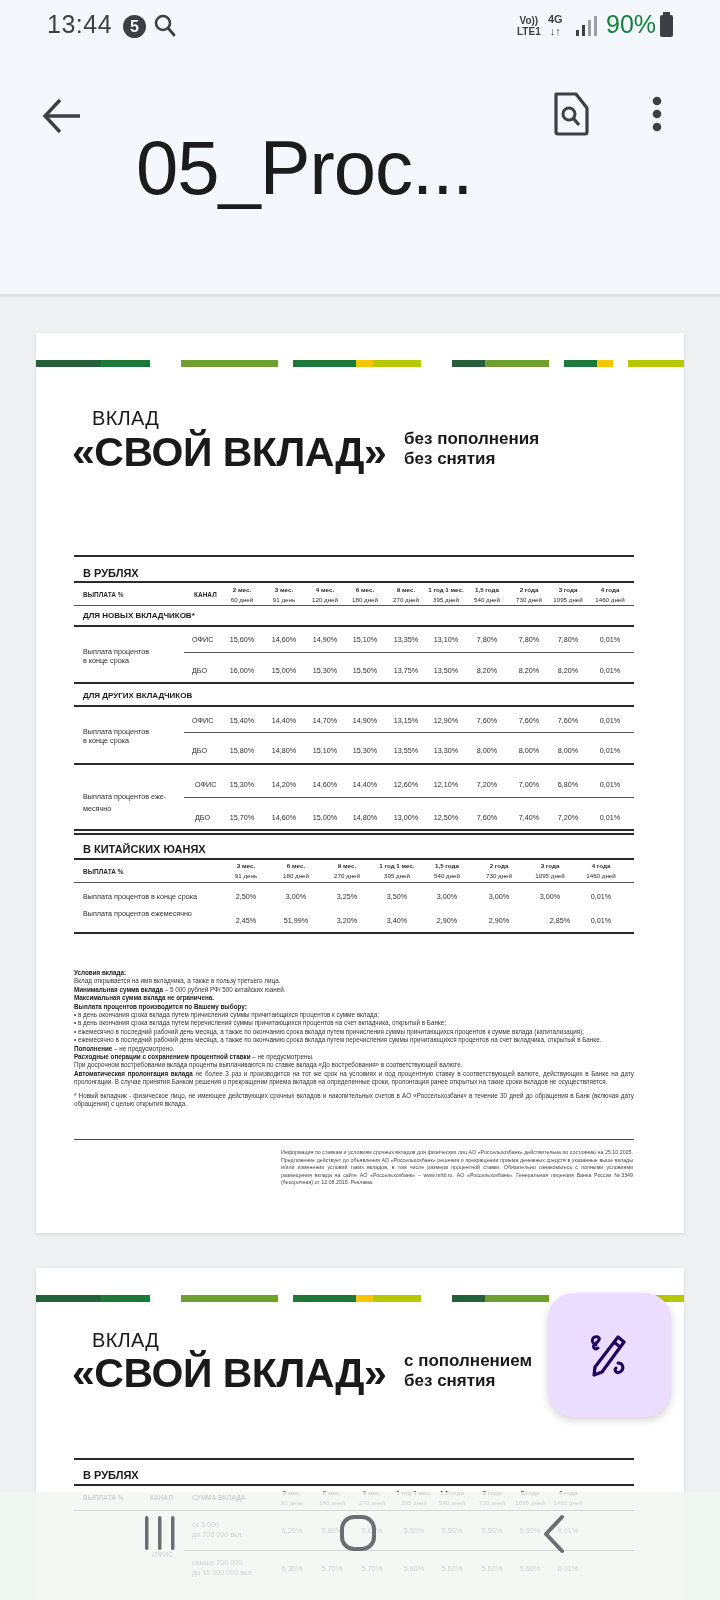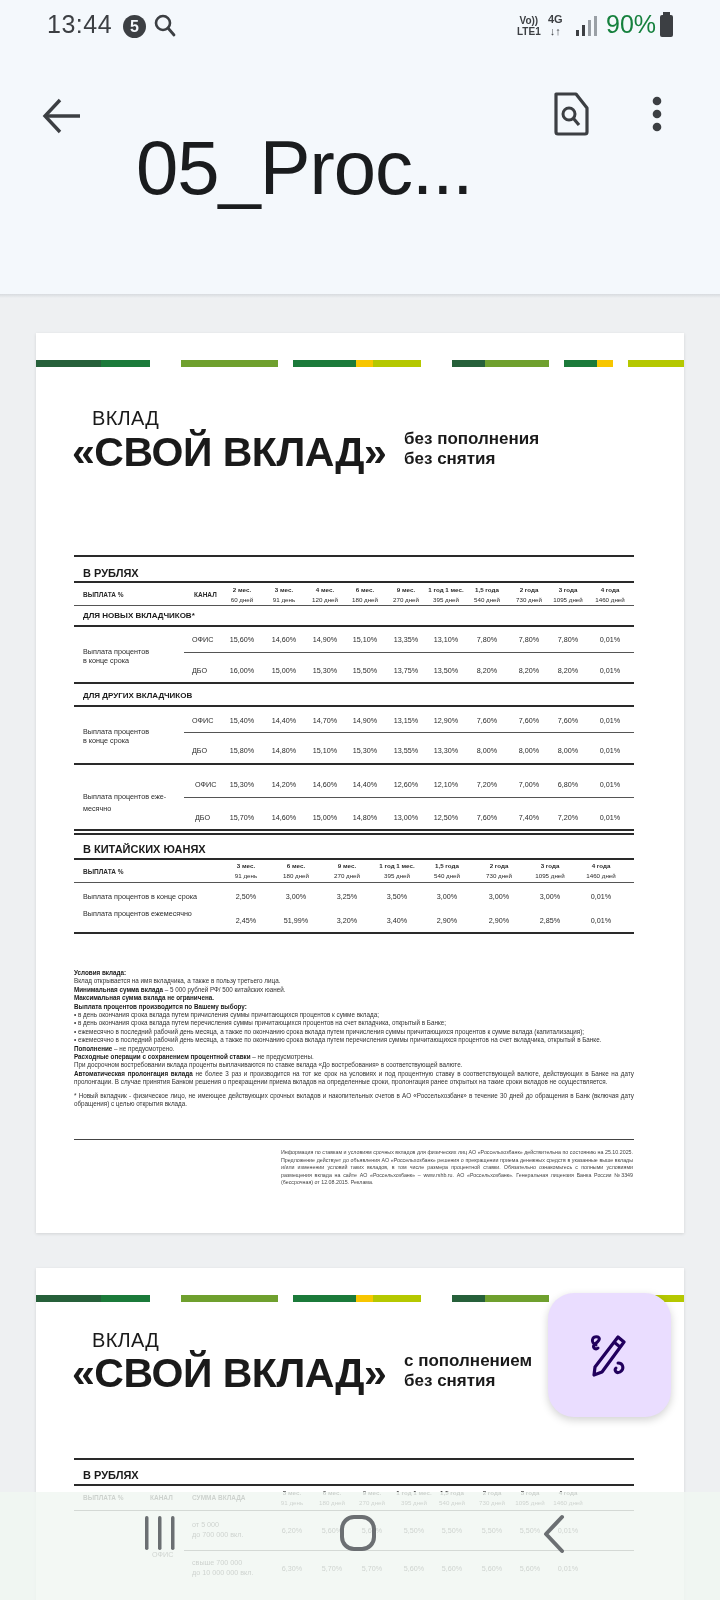--- a/index.html
+++ b/index.html
@@ -331,21 +331,21 @@
         <div class="cell" style="left:403px;width:44px;top:59px">3,00%</div>
         <div class="cell" style="left:454px;width:44px;top:59px">3,00%</div>
         <div class="cell" style="left:505px;width:44px;top:59px">0,01%</div>
         <div class="cell l" style="left:9px;top:76px">Выплата процентов ежемесячно</div>
         <div class="cell" style="left:150px;width:44px;top:83px">2,45%</div>
         <div class="cell" style="left:200px;width:44px;top:83px">51,99%</div>
         <div class="cell" style="left:251px;width:44px;top:83px">3,20%</div>
         <div class="cell" style="left:301px;width:44px;top:83px">3,40%</div>
         <div class="cell" style="left:351px;width:44px;top:83px">2,90%</div>
         <div class="cell" style="left:403px;width:44px;top:83px">2,90%</div>
-        <div class="cell" style="left:454px;width:44px;top:83px">2,85%</div>
+        <div class="cell" style="left:464px;width:44px;top:83px">2,85%</div>
         <div class="cell" style="left:505px;width:44px;top:83px">0,01%</div>
       </div>
     <div class="rule-thick" style="top:99px"></div>
   </div>
 
   <div class="conditions">
     <p><b>Условия вклада:</b></p>
     <p>Вклад открывается на имя вкладчика, а также в пользу третьего лица.</p>
     <p><b>Минимальная сумма вклада</b><span> – 5 000 рублей РФ/ 500 китайских юаней.</span></p>
     <p><b>Максимальная сумма вклада не ограничена.</b></p>

